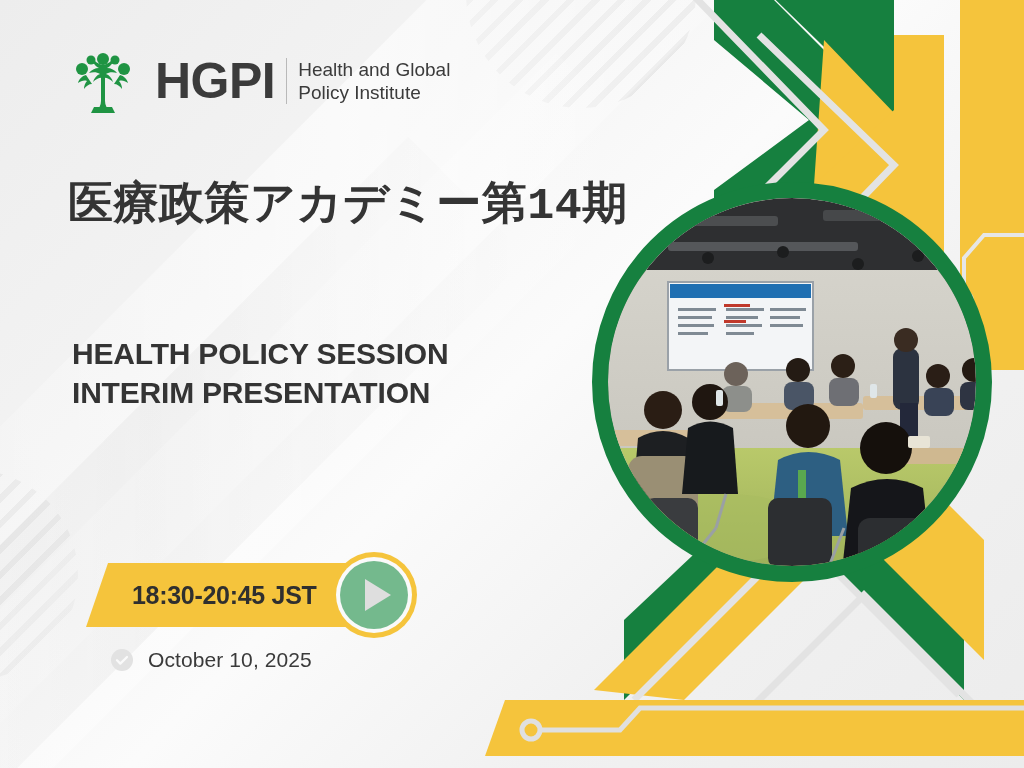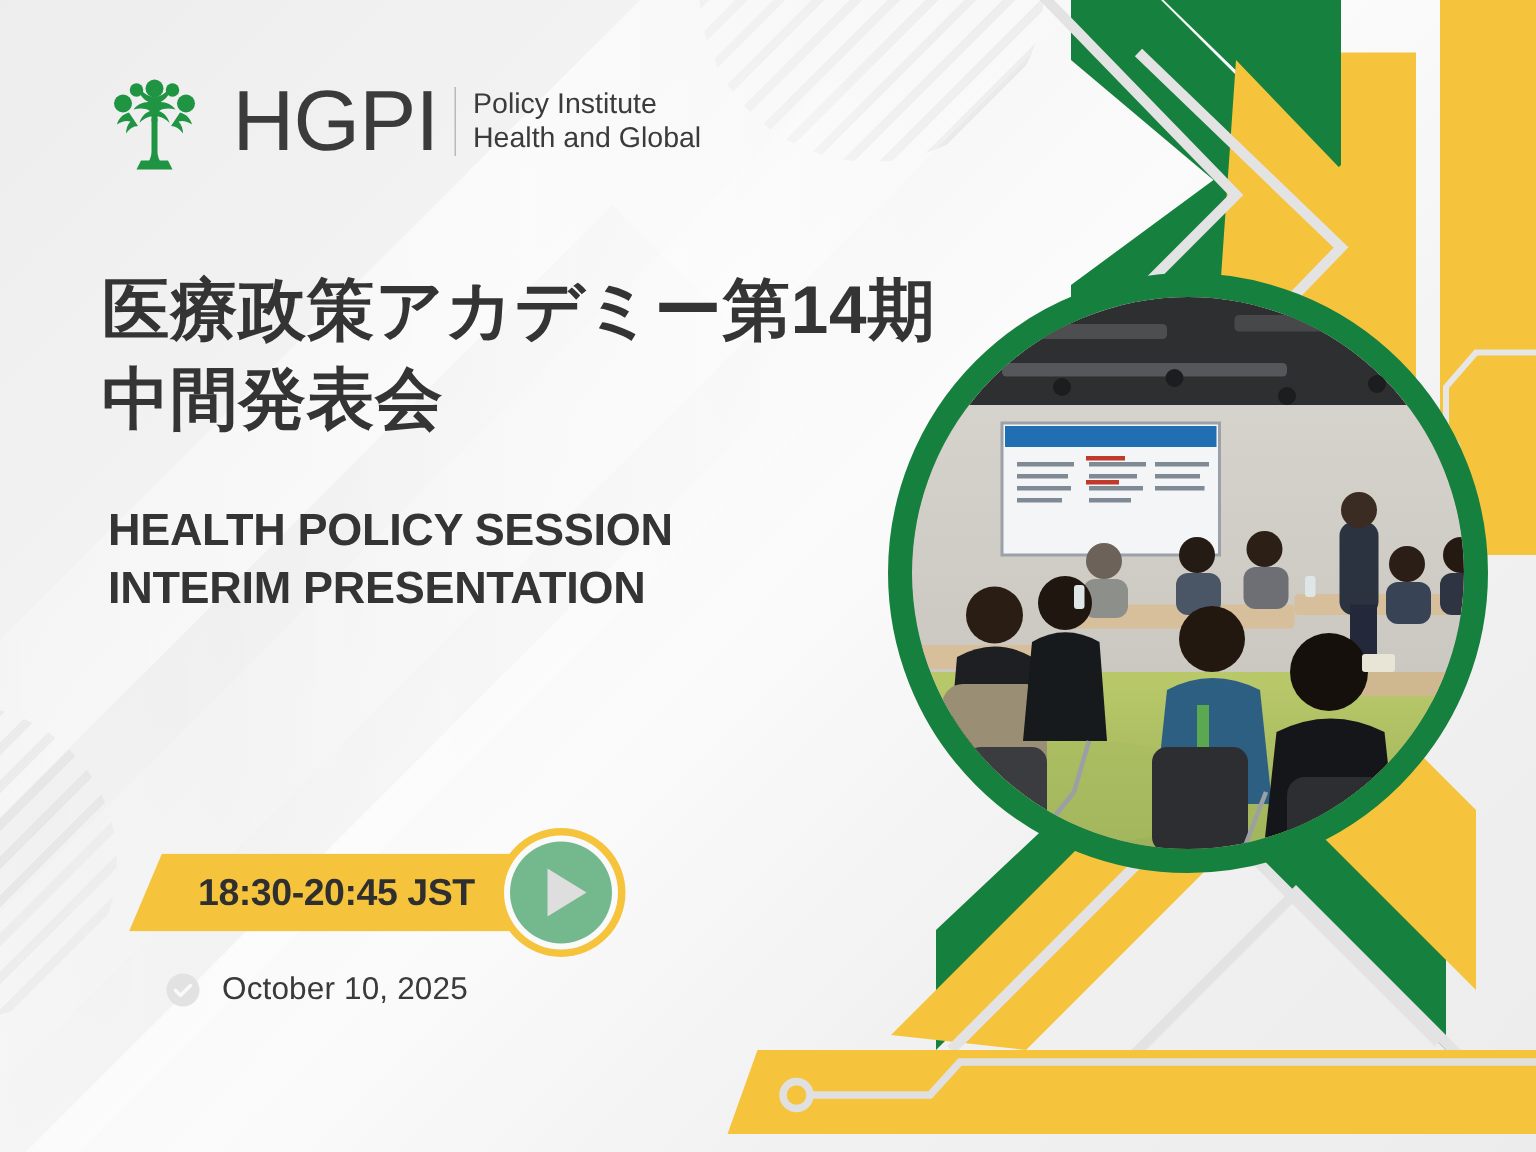--- a/index.html
+++ b/index.html
@@ -50,43 +50,43 @@
     overflow:hidden;
     background:#8d9b86;
   }
   #photo-inner{position:absolute;inset:0;border-radius:50%;overflow:hidden;}
 
   
   #logo-row{position:absolute;left:64px;top:47px;display:flex;align-items:center;gap:13px;}
   #logo-mark{width:78px;height:68px;flex:0 0 auto;}
   #logo-word{display:flex;align-items:center;gap:11px;}
   #logo-hgpi{
-    font-size:57px;font-weight:400;letter-spacing:-.5px;color:#3b3b3b;
+    font-size:50px;font-weight:700;letter-spacing:-.5px;color:#3b3b3b;
     font-family:"Liberation Sans","DejaVu Sans",sans-serif;line-height:1;
   }
   #logo-divider{width:1px;height:46px;background:#b9b9b9;}
   #logo-sub{font-size:19px;line-height:1.22;color:#3b3b3b;}
 
   #title-ja{
     position:absolute;left:68px;top:178px;width:560px;
     font-size:45px;font-weight:700;line-height:1.30;color:#343434;
     letter-spacing:.5px;
-    font-family:Liberation Sans, sans-serif;
+    font-family:Liberation Mono, monospace;
   }
   #title-en{
     position:absolute;left:72px;top:334px;width:520px;
     font-size:30px;font-weight:700;line-height:1.30;color:#343434;
     letter-spacing:-.2px;
   }
   #title-en div{white-space:nowrap;}
 
   
   #time-badge-wrap{position:absolute;left:86px;top:566px;height:58px;display:flex;align-items:center;}
   #time-badge{
-    position:relative;height:52px;background:#f5c43c;
+    position:relative;height:64px;background:#f5c43c;
     display:flex;align-items:center;
     padding:0 38px 0 46px;
     clip-path:polygon(22px 0,100% 0,100% 100%,0 100%);
   }
   #time-text{
     font-size:25px;font-weight:700;color:#2f2f2f;letter-spacing:-.3px;white-space:nowrap;
   }
   #play-button{
     position:absolute;left:245px;top:-14px;width:86px;height:86px;border-radius:50%;
     background:#f5c43c;display:flex;align-items:center;justify-content:center;
@@ -283,29 +283,28 @@
         <path d="M39 18c5-1 9-4 11-8 0 5-3 9-7 11 4 0 8 2 10 5-4-1-8-1-11 1 3 1 6 4 7 8-3-3-7-5-10-4z"></path>
         <path d="M22 28c-4 1-7 4-8 8 3-2 6-3 9-2-2 2-3 5-3 8 2-3 5-5 8-5z"></path>
         <path d="M56 28c4 1 7 4 8 8-3-2-6-3-9-2 2 2 3 5 3 8-2-3-5-5-8-5z"></path>
         <path d="M30 60h18l3 6H27z"></path>
       </g>
     </svg>
     <div id="logo-word">
       <div id="logo-hgpi">HGPI</div>
       <div id="logo-divider"></div>
       <div id="logo-sub">
+        <div>Health and Global</div>
         <div>Policy Institute</div>
-        <div>Health and Global</div>
       </div>
     </div>
   </div>
 
   <div id="title-ja">
     <div>医療政策アカデミー第14期</div>
-    <div>中間発表会</div>
   </div>
 
   <div id="title-en">
     <div>HEALTH POLICY SESSION</div>
     <div>INTERIM PRESENTATION</div>
   </div>
 
   <div id="time-badge-wrap">
     <div id="time-badge">
       <span id="time-text">18:30-20:45 JST</span>

